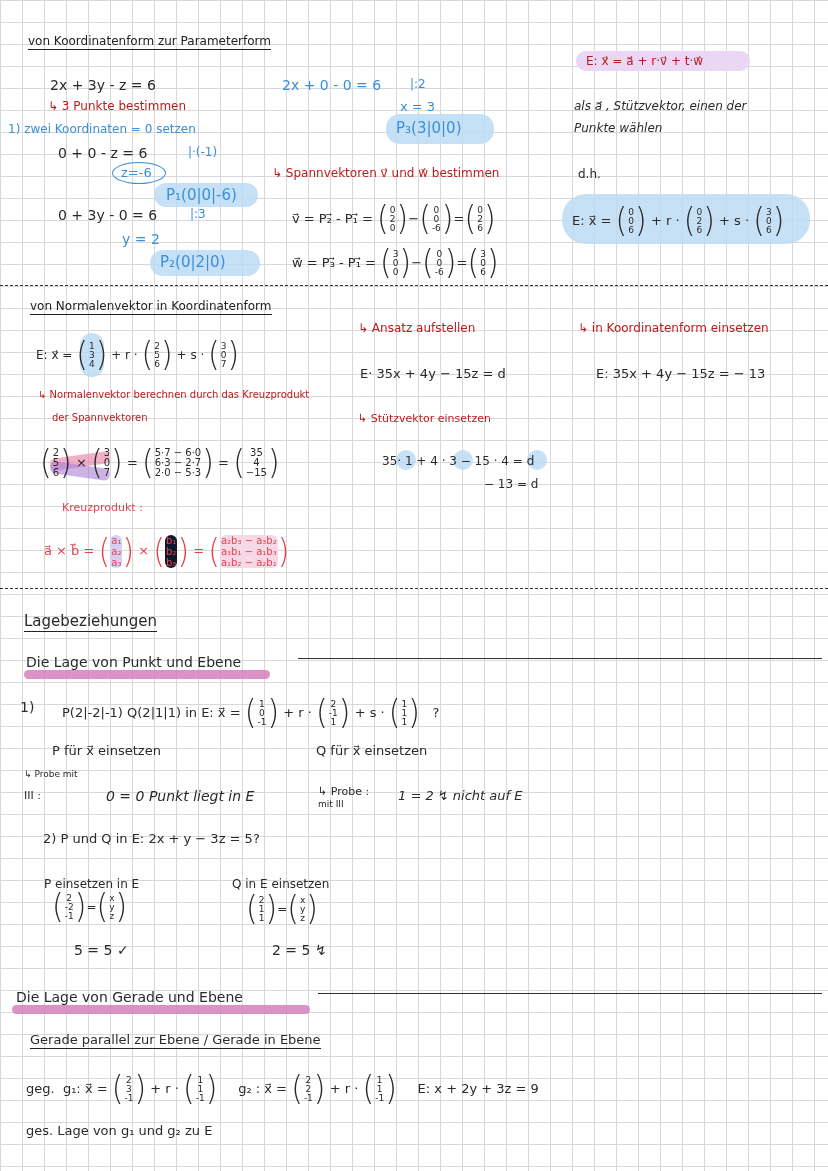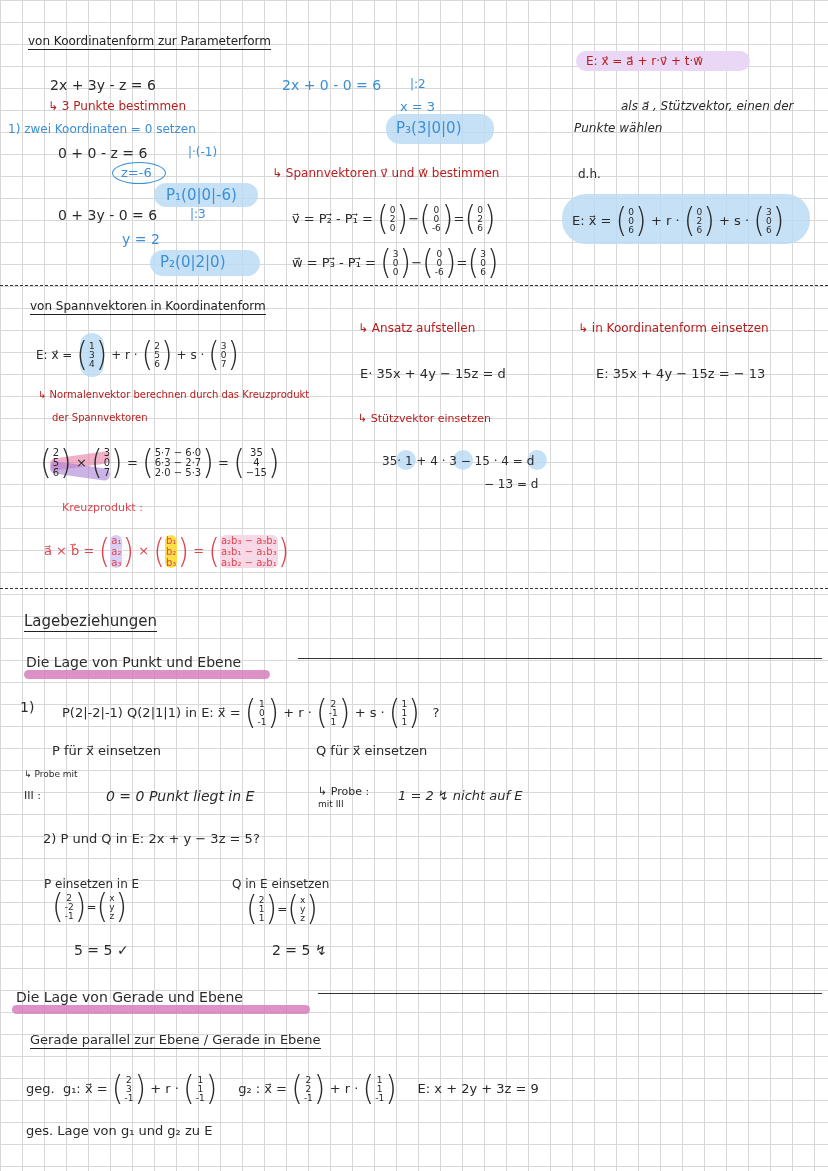--- a/index.html
+++ b/index.html
@@ -116,21 +116,21 @@
           <span>0</span>
           <span>6</span>
         </span>
         <span class="p">)</span>
       </span>
   </div>
 
   <div class="hl-purple" style="left:576px;top:51px;width:174px;height:20px;"></div>
   <div class="t m" style="left:586px;top:55px;font-size:12px;">E:  x⃗ = a⃗ + r·v⃗ + t·w⃗</div>
 
-  <div class="t k" style="left:574px;top:100px;font-size:12px;font-style:italic;padding-left:47px;">als a⃗ , Stützvektor, einen der</div>
+  <div class="t k" style="left:574px;top:100px;font-size:12px;font-style:italic;">als a⃗ , Stützvektor, einen der</div>
   <div class="t k" style="left:574px;top:122px;font-size:12px;font-style:italic;">Punkte wählen</div>
   <div class="t k" style="left:578px;top:168px;font-size:12px;">d.h.</div>
 
   <div class="hl-blue" style="left:562px;top:194px;width:248px;height:50px;border-radius:24px;"></div>
   <div class="t k" style="left:572px;top:206px;font-size:13px;">
     <span>E: x⃗ =</span>
     <span class="vec">
         <span class="p">(</span>
         <span class="c">
           <span>0</span>
@@ -158,21 +158,21 @@
           <span>6</span>
         </span>
         <span class="p">)</span>
       </span>
   </div>
 </div>
 
 <div class="dash" style="top:285px;"></div>
 
 <div>
-  <div class="t k u h" style="left:30px;top:300px;">von Spannvektoren in Koordinatenform</div>
+  <div class="t k u h" style="left:30px;top:300px;">von Normalenvektor in Koordinatenform</div>
 
   <div class="hl-blue" style="left:80px;top:333px;width:24px;height:44px;border-radius:12px;"></div>
   <div class="t k" style="left:36px;top:340px;font-size:12px;">
     <span>E: x⃗ =</span>
     <span class="vec">
         <span class="p">(</span>
         <span class="c">
           <span>1</span>
           <span>3</span>
           <span>4</span>
@@ -258,21 +258,21 @@
         <span class="c" style="font-size:10px;line-height:11px;background:#d8cdf3;border-radius:6px;">
           <span>a₁</span>
           <span>a₂</span>
           <span>a₃</span>
         </span>
         <span class="p">)</span>
       </span>
     ×
     <span class="vec">
         <span class="p">(</span>
-        <span class="c" style="font-size:10px;line-height:11px;background:#fde047;border-radius:6px;">
+        <span class="c" style="font-size:10px;line-height:11px;background:#0f172a;border-radius:6px;">
           <span>b₁</span>
           <span>b₂</span>
           <span>b₃</span>
         </span>
         <span class="p">)</span>
       </span>
     =
     <span class="vec">
         <span class="p">(</span>
         <span class="c" style="font-size:10px;line-height:11px;background:#f6d8e6;border-radius:6px;">

